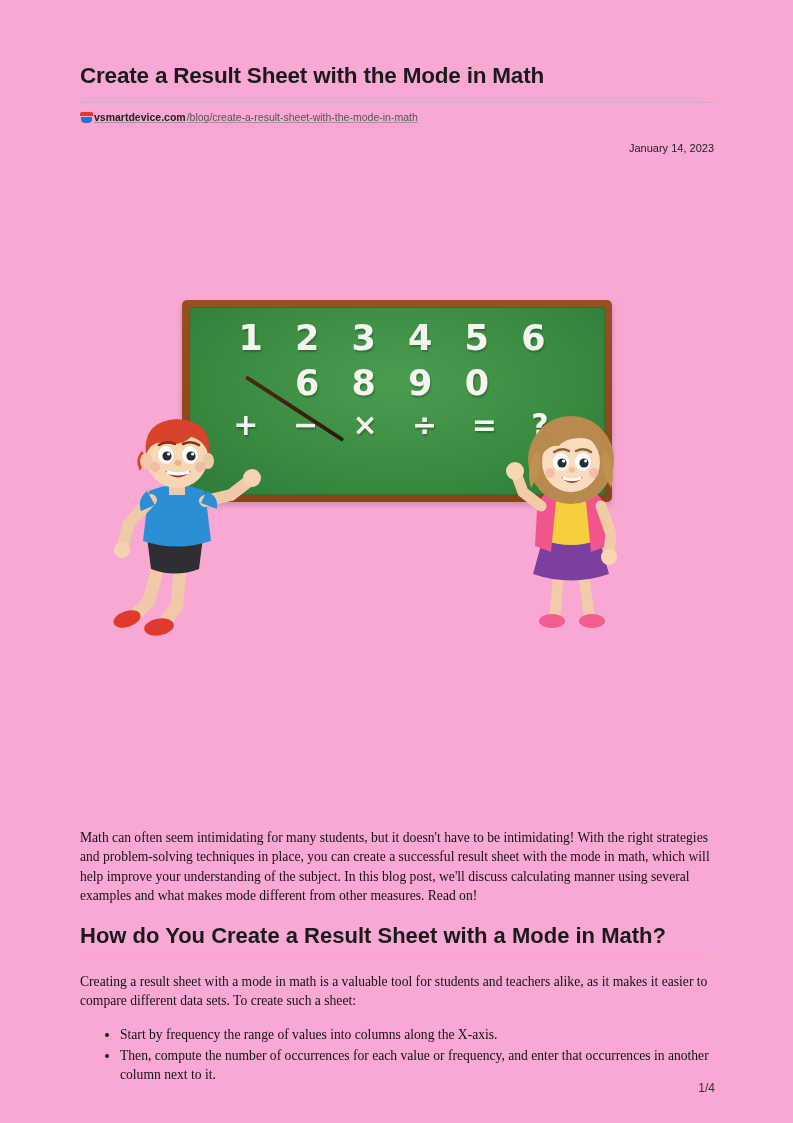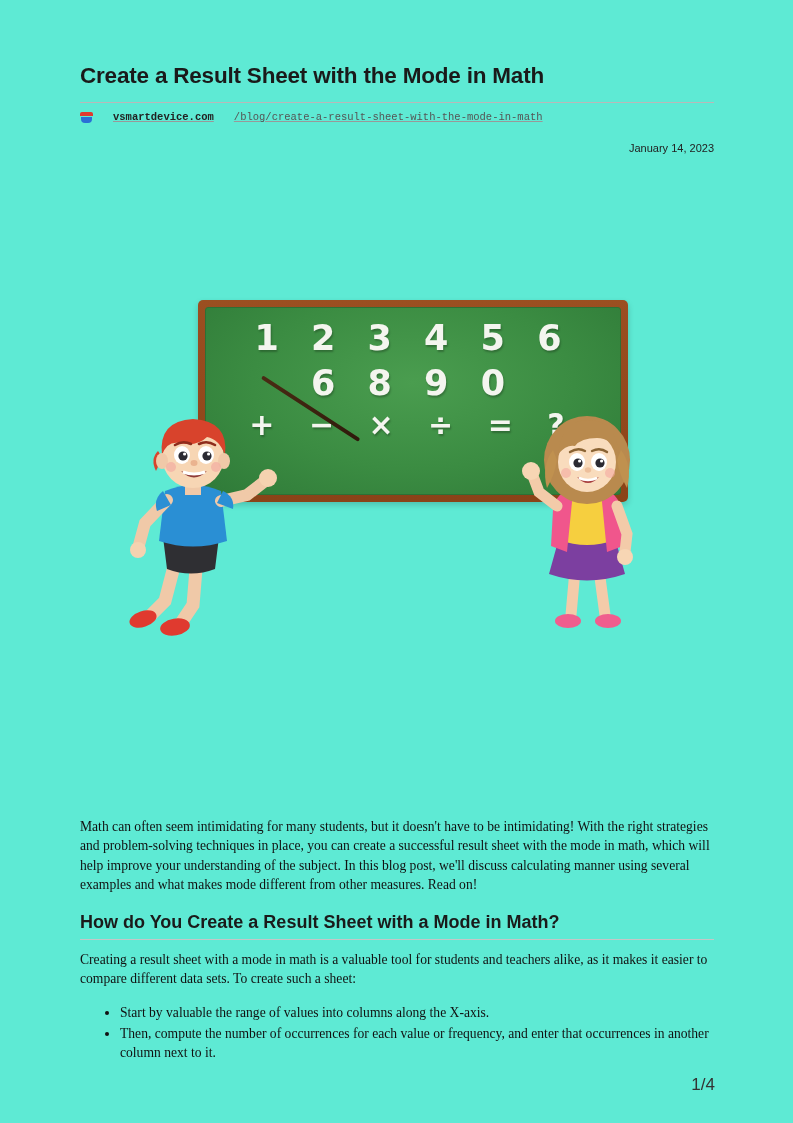--- a/index.html
+++ b/index.html
@@ -13,21 +13,21 @@
     position: relative;
     font-family: "Liberation Serif", serif;
     color: #000;
     overflow: hidden;
   }
   .page {
     position: absolute;
     left: 0; top: 0;
     width: 793px;
     height: 1123px;
-    background: #5eead4;
+    background: #f9a8d4;
   }
   .content {
     position: absolute;
     left: 80px;
     top: 62px;
     width: 634px;
   }
   .doc-title {
     font-family: "Liberation Sans", sans-serif;
     font-weight: bold;
@@ -38,22 +38,22 @@
     margin: 0 0 12px 0;
   }
   .title-rule {
     border-top: 1px solid #b9b9b9;
     width: 634px;
     margin: 0 0 8px 0;
   }
   .source-line {
     display: flex;
     align-items: center;
-    gap: 20px;
-    font-family: Liberation Mono, monospace;
+    gap: 1px;
+    font-family: Liberation Sans, sans-serif;
     font-size: 10.5px;
     line-height: 1.2;
     margin-bottom: 2px;
   }
   .favicon {
     width: 13px;
     height: 13px;
     position: relative;
     display: inline-block;
     flex: 0 0 auto;
@@ -88,21 +88,21 @@
     font-family: "Liberation Sans", sans-serif;
     font-size: 11px;
     color: #222;
     margin-top: 18px;
     width: 634px;
   }
 
   
   .hero {
     position: absolute;
-    left: 80px;
+    left: 64px;
     top: 280px;
     width: 634px;
     height: 420px;
   }
   .board-frame {
     position: absolute;
     left: 118px;
     top: 20px;
     width: 430px;
     height: 202px;
@@ -160,27 +160,27 @@
     position: absolute;
     left: 80px;
     top: 812px;
     width: 634px;
   }
   p.para {
     font-family: "Liberation Serif", serif;
     font-size: 13.6px;
     line-height: 1.42;
     color: #111;
-    margin: 5px 0 14px 0;
+    margin: 16px 0 14px 0;
     text-align: left;
   }
   h2.section-head {
     font-family: "Liberation Sans", sans-serif;
     font-weight: bold;
-    font-size: 18px;
+    font-size: 22px;
     color: #1a1a1a;
     margin: 18px 0 6px 0;
   }
   .head-rule {
     border-top: 1px solid #c6c6c6;
     width: 634px;
     margin: 0 0 10px 0;
   }
   ul.bullets {
     margin: 6px 0 0 0;
@@ -191,21 +191,21 @@
     font-size: 13.6px;
     line-height: 1.42;
     color: #111;
     margin-bottom: 2px;
   }
   .page-number {
     position: absolute;
     right: 78px;
     bottom: 28px;
     font-family: "Liberation Sans", sans-serif;
-    font-size: 17px;
+    font-size: 12px;
     color: #333;
   }
 </style>
 </head>
 <body>
 
 <div class="page">
 
   <div class="content">
     <h1 class="doc-title">Create a Result Sheet with the Mode in Math</h1>
@@ -338,19 +338,19 @@
 
   <div class="body-block">
     <p class="para">Math can often seem intimidating for many students, but it doesn't have to be intimidating! With the right strategies and problem-solving techniques in place, you can create a successful result sheet with the mode in math, which will help improve your understanding of the subject. In this blog post, we'll discuss calculating manner using several examples and what makes mode different from other measures. Read on!</p>
 
     <h2 class="section-head">How do You Create a Result Sheet with a Mode in Math?</h2>
     <div class="head-rule"></div>
 
     <p class="para">Creating a result sheet with a mode in math is a valuable tool for students and teachers alike, as it makes it easier to compare different data sets. To create such a sheet:</p>
 
     <ul class="bullets">
-      <li>Start by valuable the range of values into columns along the X-axis.</li>
+      <li>Start by frequency the range of values into columns along the X-axis.</li>
       <li>Then, compute the number of occurrences for each value or frequency, and enter that occurrences in another column next to it.</li>
     </ul>
   </div>
 
   <div class="page-number">1/4</div>
 </div>
 
 </body></html>

